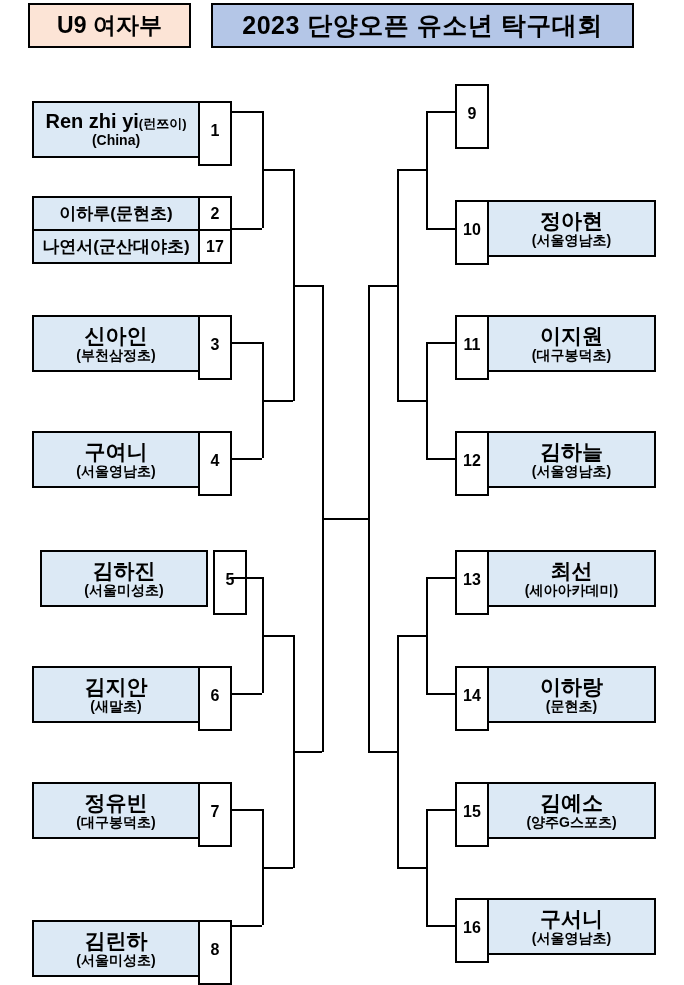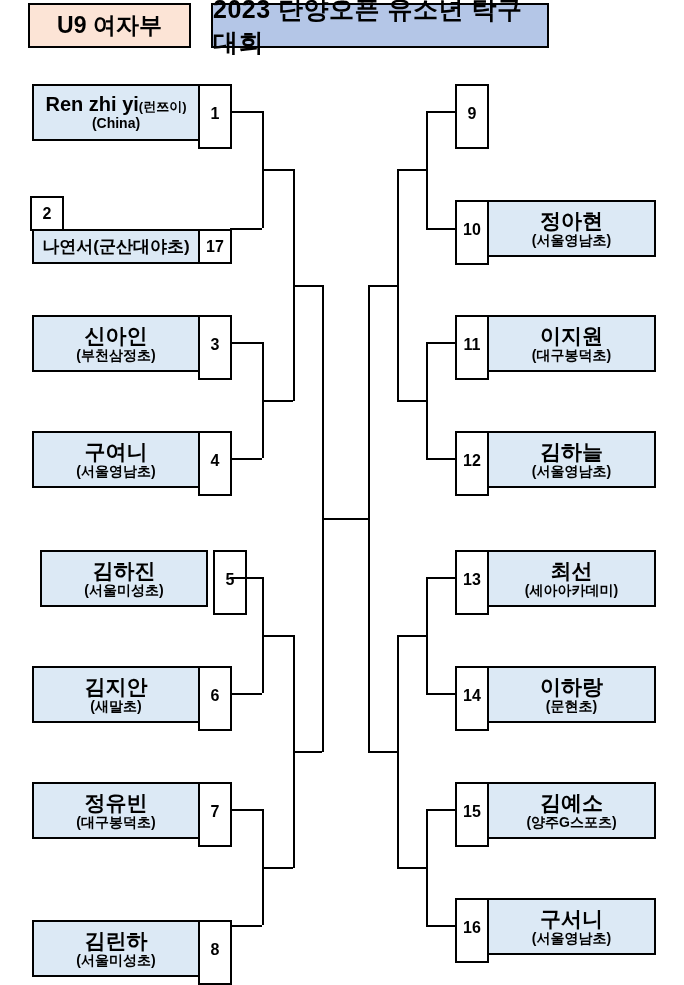--- a/index.html
+++ b/index.html
@@ -2,21 +2,21 @@
 <html><head>
 <meta charset="utf-8">
 <style>
   html,body{margin:0;padding:0;background:#ffffff;}
   .page{position:relative;width:684px;height:985px;background:#ffffff;overflow:hidden;
         font-family:"Liberation Sans", sans-serif;color:#000;}
   
   .hdr{position:absolute;top:3px;height:45px;box-sizing:border-box;border:2px solid #000;
        display:flex;align-items:center;justify-content:center;font-weight:bold;}
   .hdr-division{left:28px;width:163px;background:#fce4d6;font-size:23px;}
-  .hdr-title{left:211px;width:338px;background:#b4c6e7;font-size:25px;letter-spacing:0.5px;}
+  .hdr-title{left:211px;width:423px;background:#b4c6e7;font-size:25px;letter-spacing:0.5px;}
   
   .entry{position:absolute;display:flex;align-items:flex-start;}
   .cell{box-sizing:border-box;border:2px solid #000;}
   .name-cell{background:#dce9f5;display:flex;flex-direction:column;align-items:center;justify-content:center;line-height:1.1;}
   .num-cell{background:#ffffff;display:flex;align-items:center;justify-content:center;
             font-weight:bold;font-size:16px;padding-bottom:6px;}
   .entry--left .name-cell{width:168px;height:57px;}
   .entry--left .num-cell{width:34px;height:65px;margin-left:-2px;}
   .entry--right .num-cell{width:34px;height:65px;}
   .entry--right .name-cell{width:169px;height:57px;margin-left:-2px;}
@@ -36,30 +36,31 @@
   .vl{position:absolute;width:1.5px;background:#000;}
 </style>
 </head>
 <body>
 
 <div class="page">
 
   <div class="hdr hdr-division">U9 여자부</div>
   <div class="hdr hdr-title">2023 단양오픈 유소년 탁구대회</div>
 
-  <div class="entry entry--left" style="left:32px;top:84px;justify-content:center;">
+  <div class="entry entry--left" style="left:32px;top:101px;justify-content:center;">
     <div class="cell name-cell">
       <div><span class="nm-en">Ren zhi yi</span><span class="nm-note">(런쯔이)</span></div>
       <div class="school">(China)</div>
     </div>
     <div class="cell num-cell">1</div>
   </div>
 
   <div class="pair">
     <div class="pair-row">
+      <div class="cell line-cell">이하루(문현초)</div>
       <div class="cell num-cell">2</div>
     </div>
     <div class="pair-row">
       <div class="cell line-cell">나연서(군산대야초)</div>
       <div class="cell num-cell">17</div>
     </div>
   </div>
 
   <div class="entry entry--left" style="left:32px;top:315px;">
     <div class="cell name-cell">

